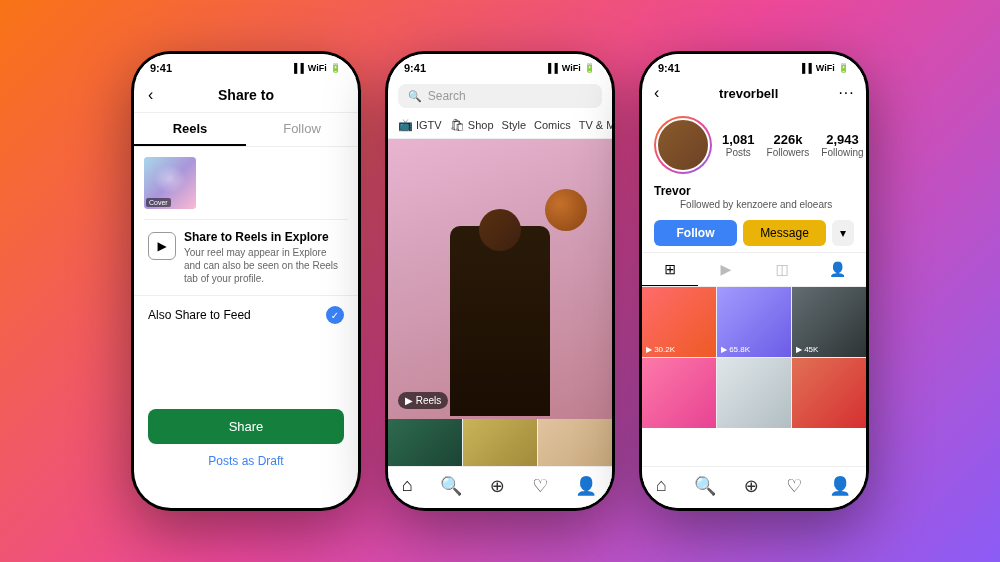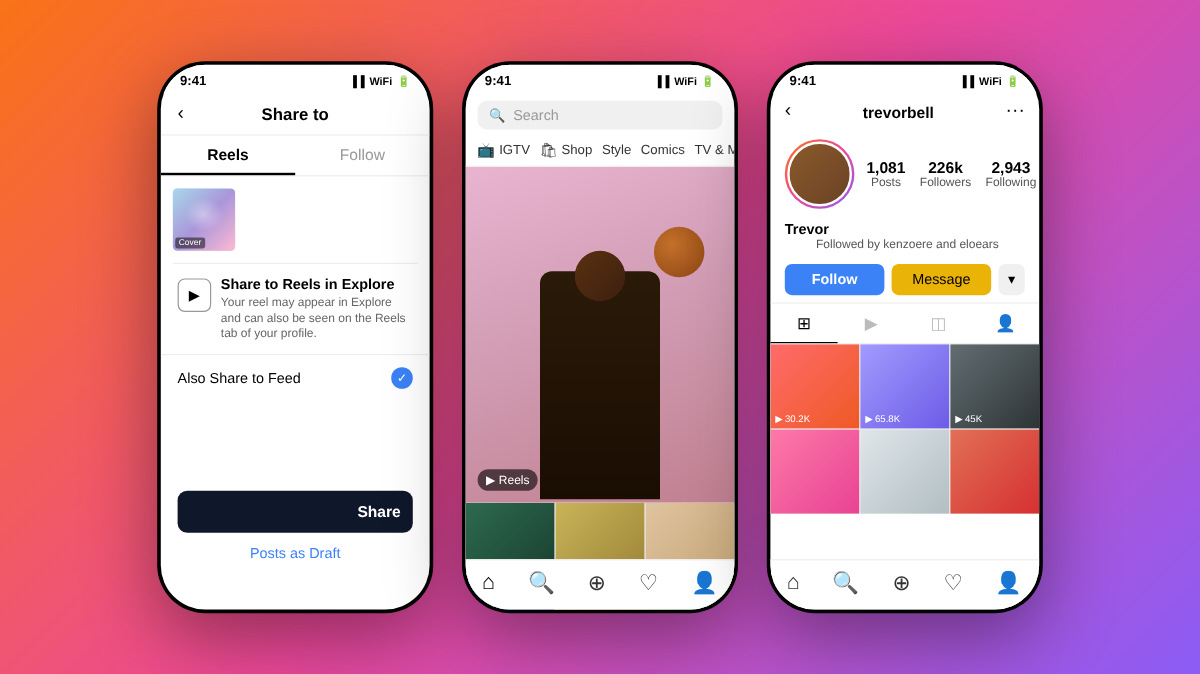--- a/index.html
+++ b/index.html
@@ -198,29 +198,29 @@
       left: 0; right: 0;
       padding: 0 14px;
       display: flex;
       flex-direction: column;
       align-items: center;
       gap: 10px;
     }
 
     .share-btn {
       width: 100%;
-      background: #0f172a;
+      background: #15803d;
       color: #fff;
       border: none;
       border-radius: 8px;
       padding: 10px;
       font-size: 13px;
-      font-weight: 700;
+      font-weight: 400;
       cursor: pointer;
-      text-align: right;
+      text-align: center;
     }
 
     .draft-btn {
       color: #3b82f6;
       font-size: 12px;
       cursor: pointer;
     }
 
     
     .search-bar {

